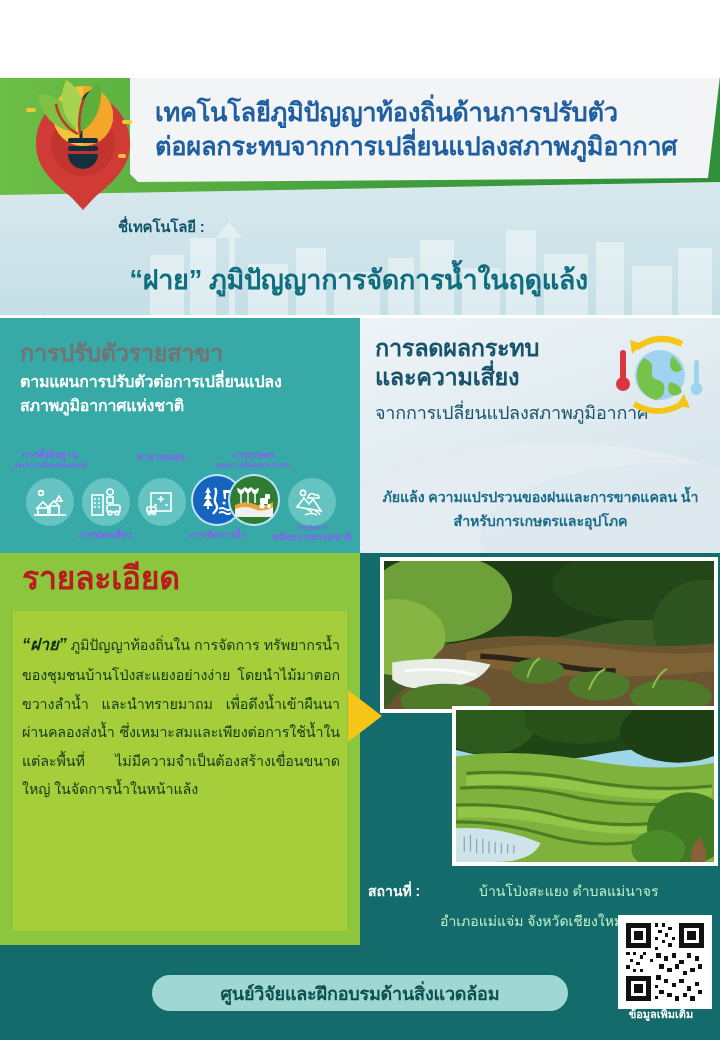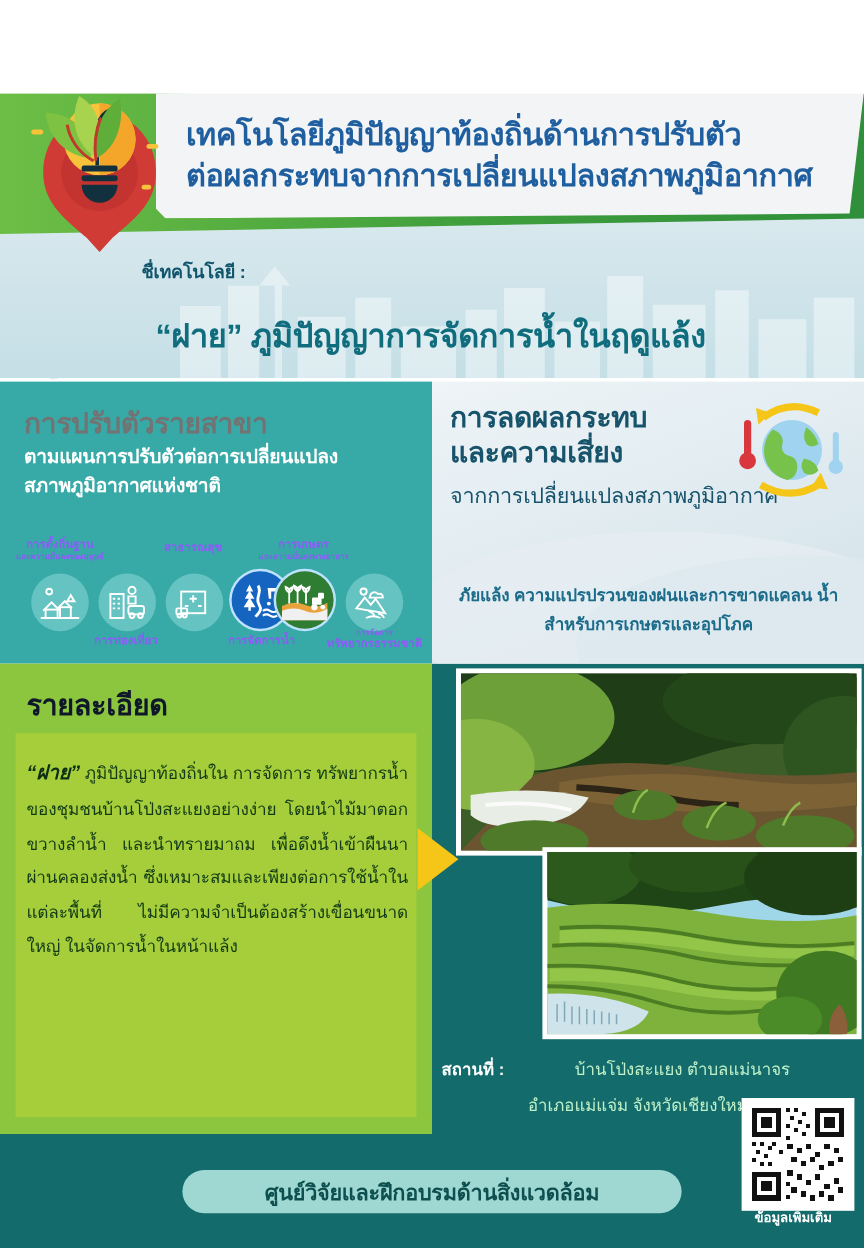--- a/index.html
+++ b/index.html
@@ -94,22 +94,22 @@
   .sec-cap{position:absolute;text-align:center;color:#8b5cf6;font-weight:bold;
     line-height:1.15;white-space:nowrap;}
   .sec-cap .big{font-size:9.5px;display:block;}
   .sec-cap .small{font-size:6.6px;display:block;font-weight:bold;}
 
   
   .detail-outer{position:absolute;left:0;top:553px;width:360px;height:392px;
     background:#8cc63e;z-index:8;}
   .detail-inner{position:absolute;left:13px;top:611px;width:334px;height:320px;
     background:#a5ce3a;z-index:9;}
-  .detail-h{position:absolute;left:22px;top:568px;font-size:24px;font-weight:bold;
-    color:#0f172a;z-index:12;letter-spacing:-0.3px;}
+  .detail-h{position:absolute;left:22px;top:552px;font-size:32px;font-weight:bold;
+    color:#b91c1c;z-index:12;letter-spacing:-0.3px;}
   .detail-body{position:absolute;left:22px;top:628px;width:318px;font-size:14.3px;
     color:#123a16;z-index:12;line-height:2.0;text-align:justify;letter-spacing:-0.1px;}
   .detail-body .lead{font-weight:bold;font-style:italic;font-size:16.5px;color:#0d2f12;}
   .arrow-yellow{position:absolute;left:348px;top:690px;width:0;height:0;z-index:16;
     border-top:26px solid transparent;border-bottom:26px solid transparent;
     border-left:34px solid #f5c518;}
 
   
   .right-lower{position:absolute;left:360px;top:553px;width:360px;height:392px;
     background:#136b6b;z-index:7;}

